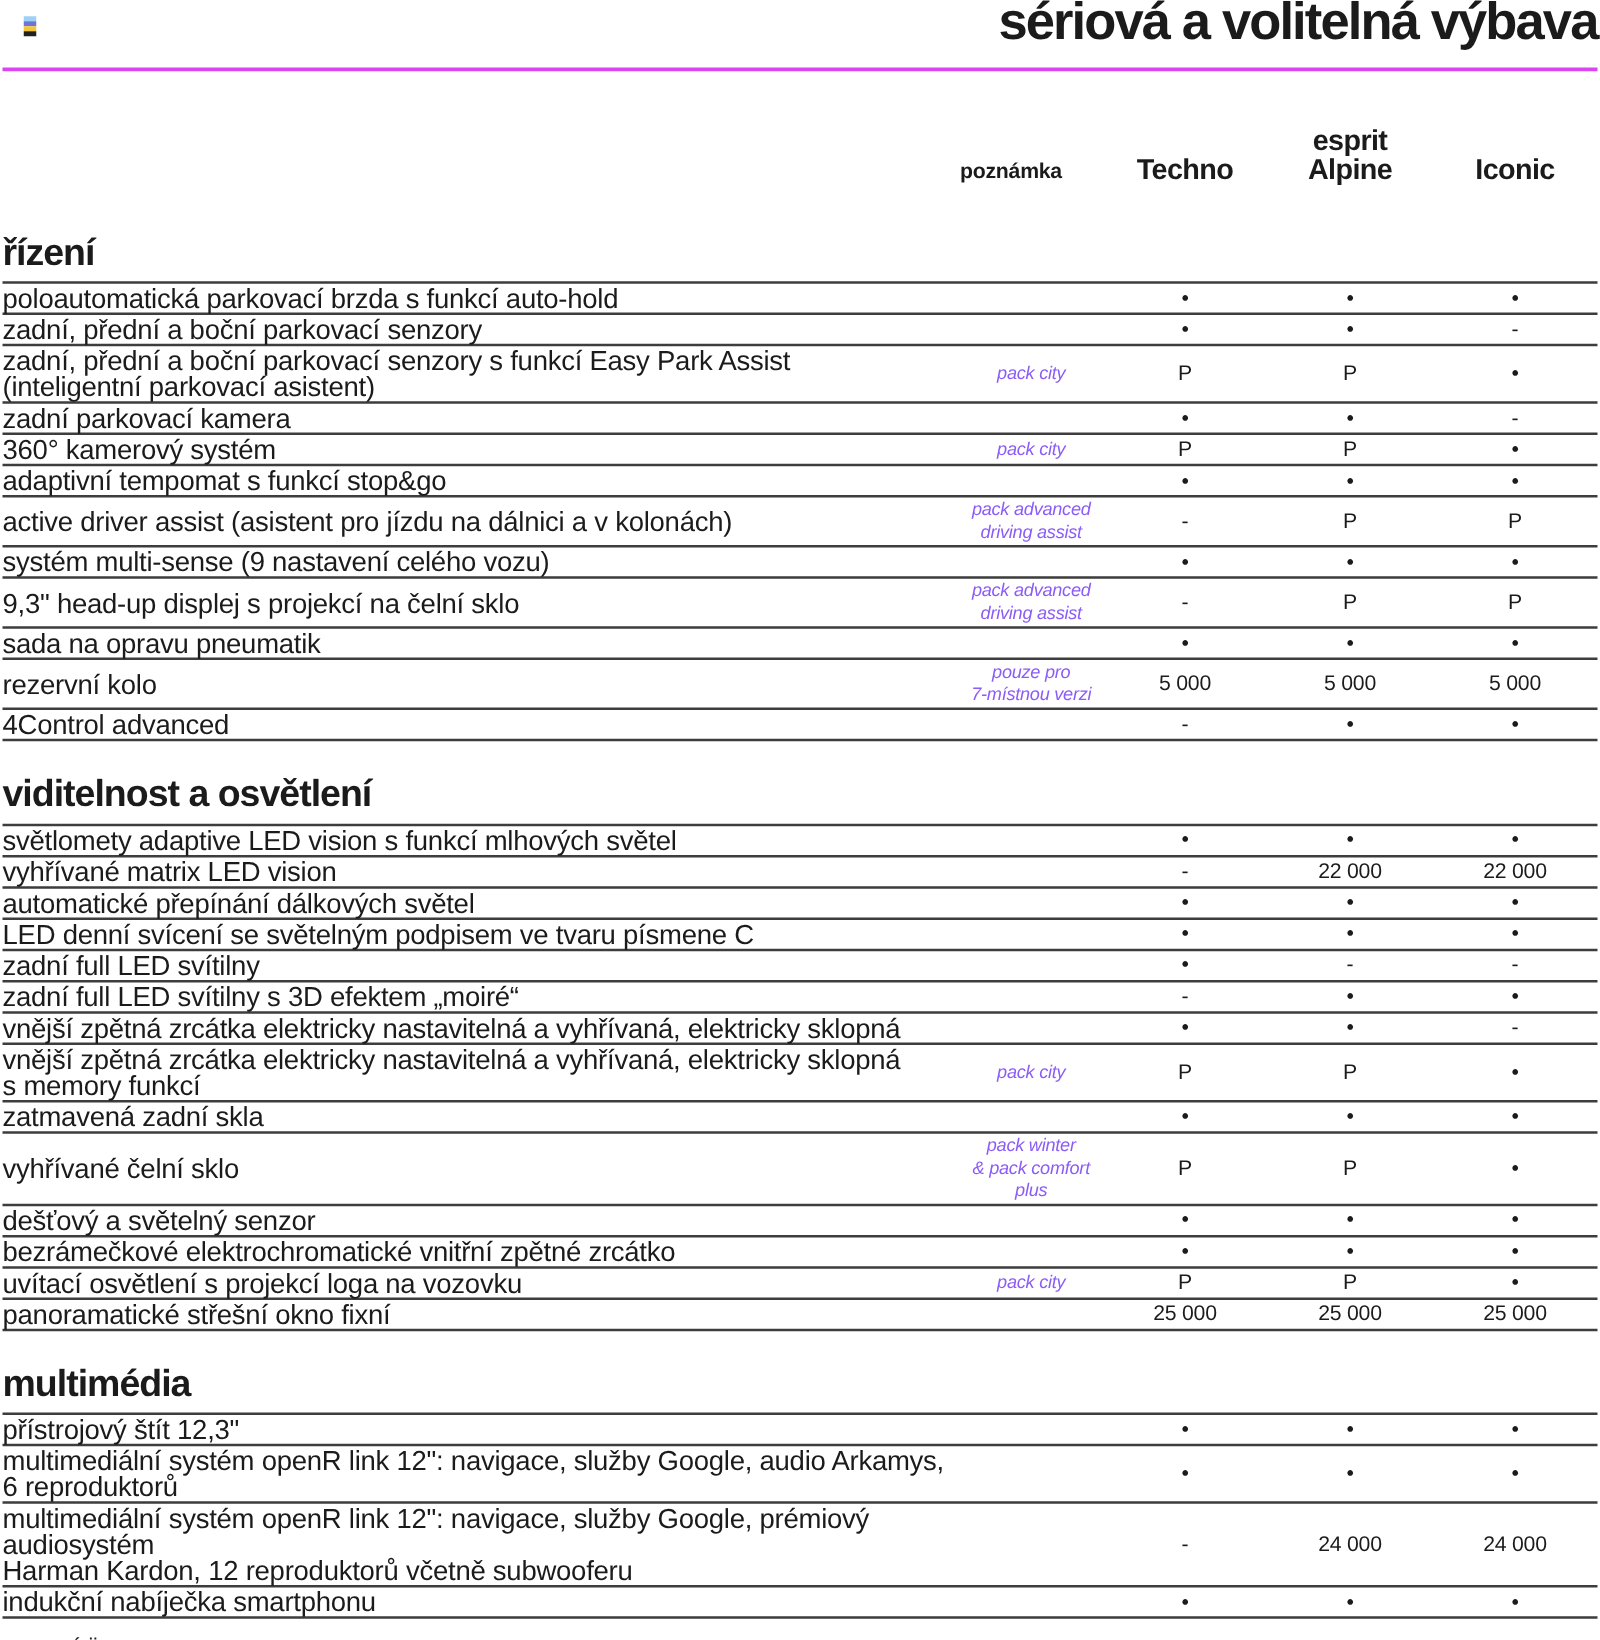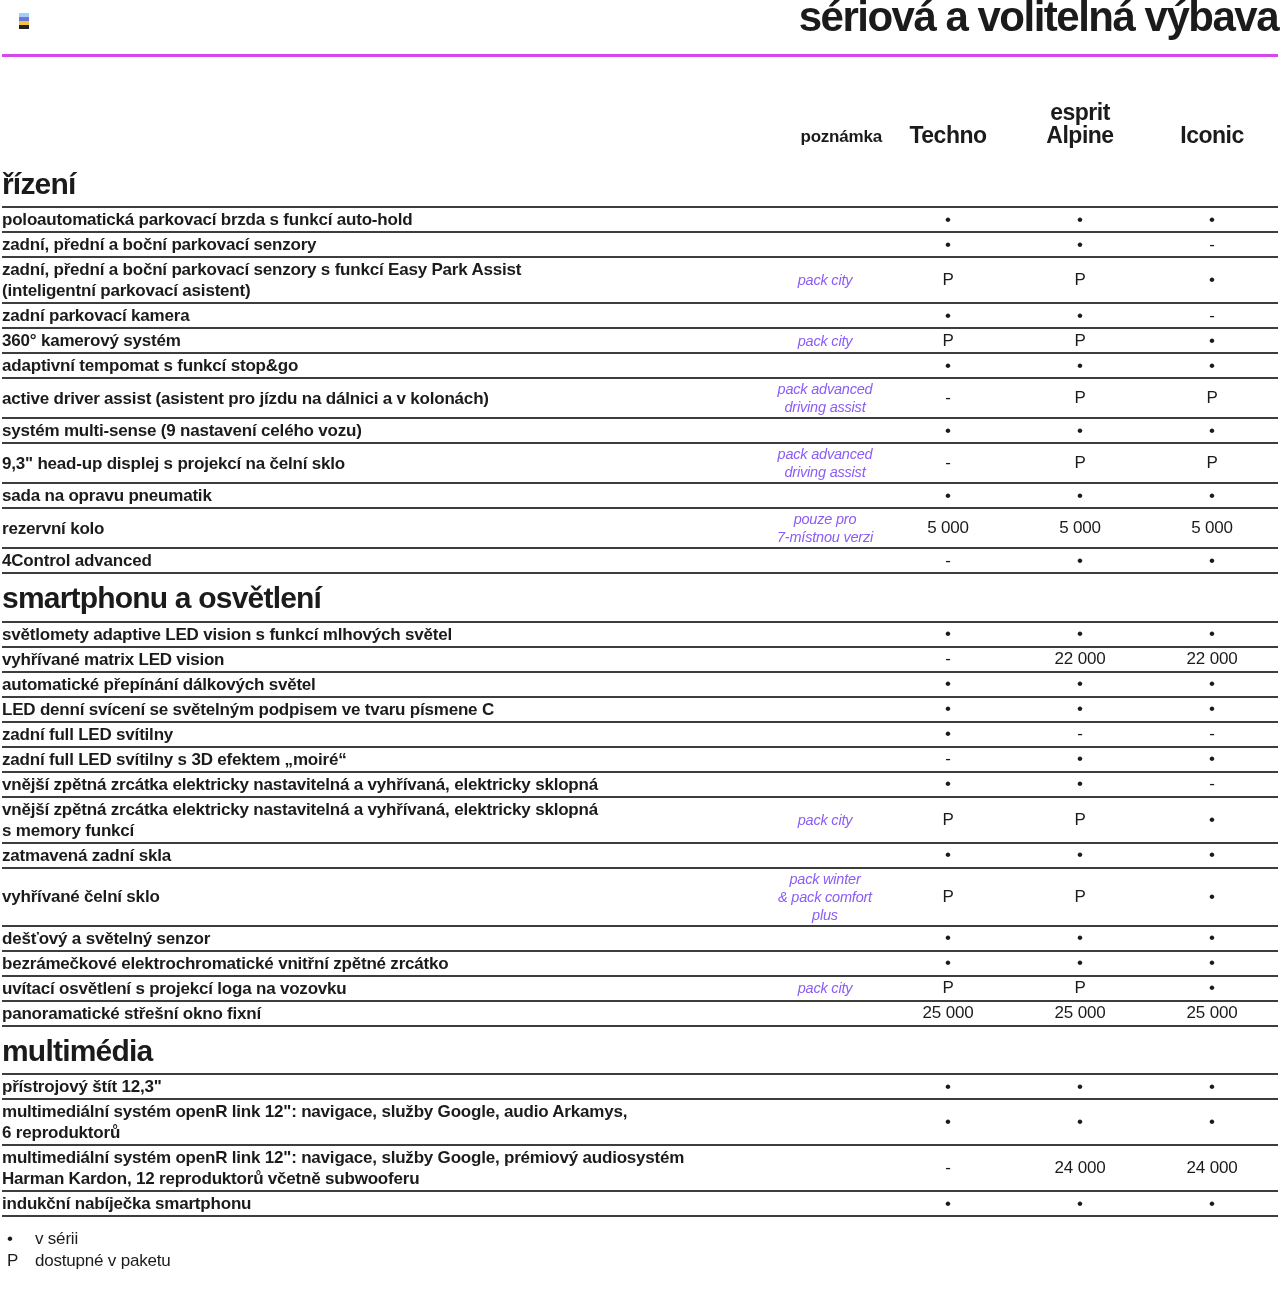--- a/index.html
+++ b/index.html
@@ -19,29 +19,29 @@
     position:absolute;right:0;top:-7px;margin:0;
     font-size:42px;line-height:48px;font-weight:700;letter-spacing:-1.5px;
   }
 
   
   .grid{display:grid;grid-template-columns:1fr 114px 132px 132px 132px;}
 
   
   .col-headers{align-items:end;padding:44px 0 12px 0;}
   .trim-h{font-size:23px;font-weight:700;text-align:center;line-height:1.02;white-space:pre-line;letter-spacing:-0.5px;}
-  .note-h{font-size:17px;font-weight:700;text-align:right;padding-bottom:1px;}
+  .note-h{font-size:17px;font-weight:700;text-align:left;padding-bottom:1px;}
 
   
   .section-title{
-    margin:8px 0 7px 0;font-size:30px;font-weight:700;letter-spacing:-0.8px;line-height:1.05;
+    margin:27px 0 7px 0;font-size:30px;font-weight:700;letter-spacing:-0.8px;line-height:1.05;
   }
   .rows{border-top:2px solid #3d3d3d;}
   .row{border-bottom:2px solid #3d3d3d;align-items:center;min-height:21px;padding:1px 0;}
-  .feature{font-size:17px;line-height:21px;white-space:pre-line;padding-right:6px;font-weight:bold;}
+  .feature{font-size:22px;line-height:21px;white-space:pre-line;padding-right:6px;}
   .note{font-size:14.5px;font-style:italic;text-align:center;line-height:18px;white-space:pre-line;color:#8b5cf6;}
   .value{font-size:17px;text-align:center;line-height:20px;}
 
   
   .legend{margin-top:11px;}
   .legend-row{display:grid;grid-template-columns:33px 1fr;align-items:baseline;line-height:22px;}
   .legend-sym{font-size:17px;padding-left:5px;}
   .legend-label{font-size:17px;}
 </style>
 </head>
@@ -168,21 +168,21 @@
     <div class="feature">4Control advanced</div>
     <div class="note"></div>
     <div class="value">-</div>
     <div class="value">•</div>
     <div class="value">•</div>
   </div>
 </div>
   </section>
 
   <section>
-    <h2 class="section-title">smartphonu a osvětlení</h2>
+    <h2 class="section-title">viditelnost a osvětlení</h2>
     <div class="rows">
   <div class="grid row">
     <div class="feature">světlomety adaptive LED vision s funkcí mlhových světel</div>
     <div class="note"></div>
     <div class="value">•</div>
     <div class="value">•</div>
     <div class="value">•</div>
   </div>
 
   <div class="grid row">

